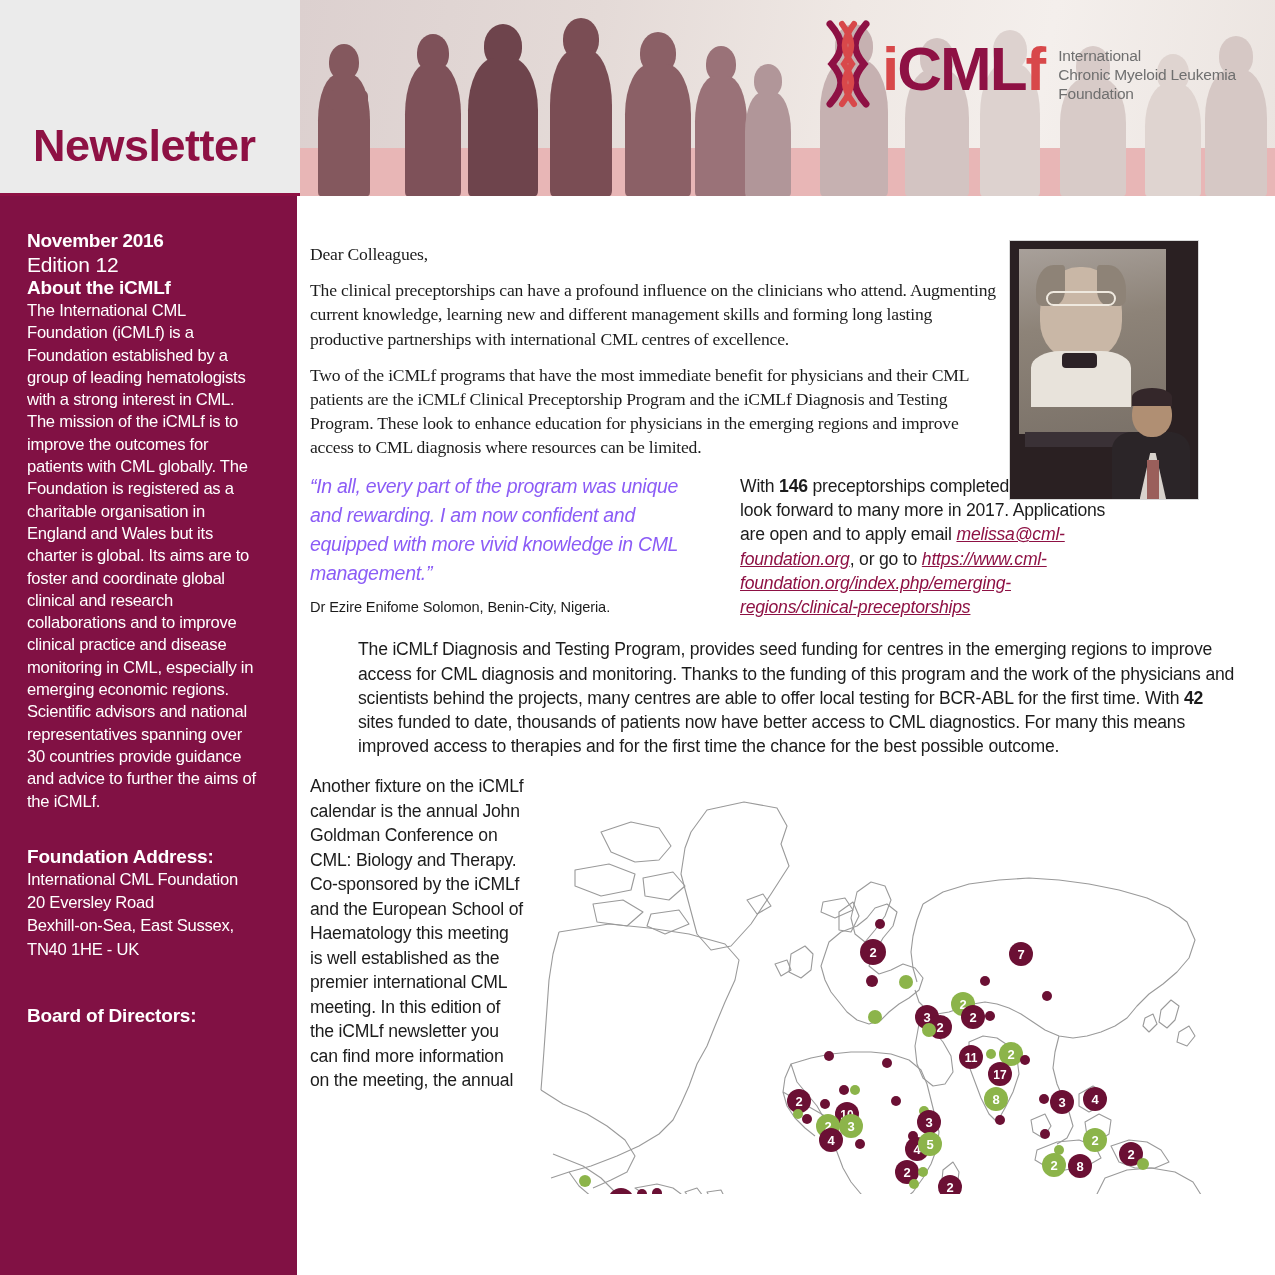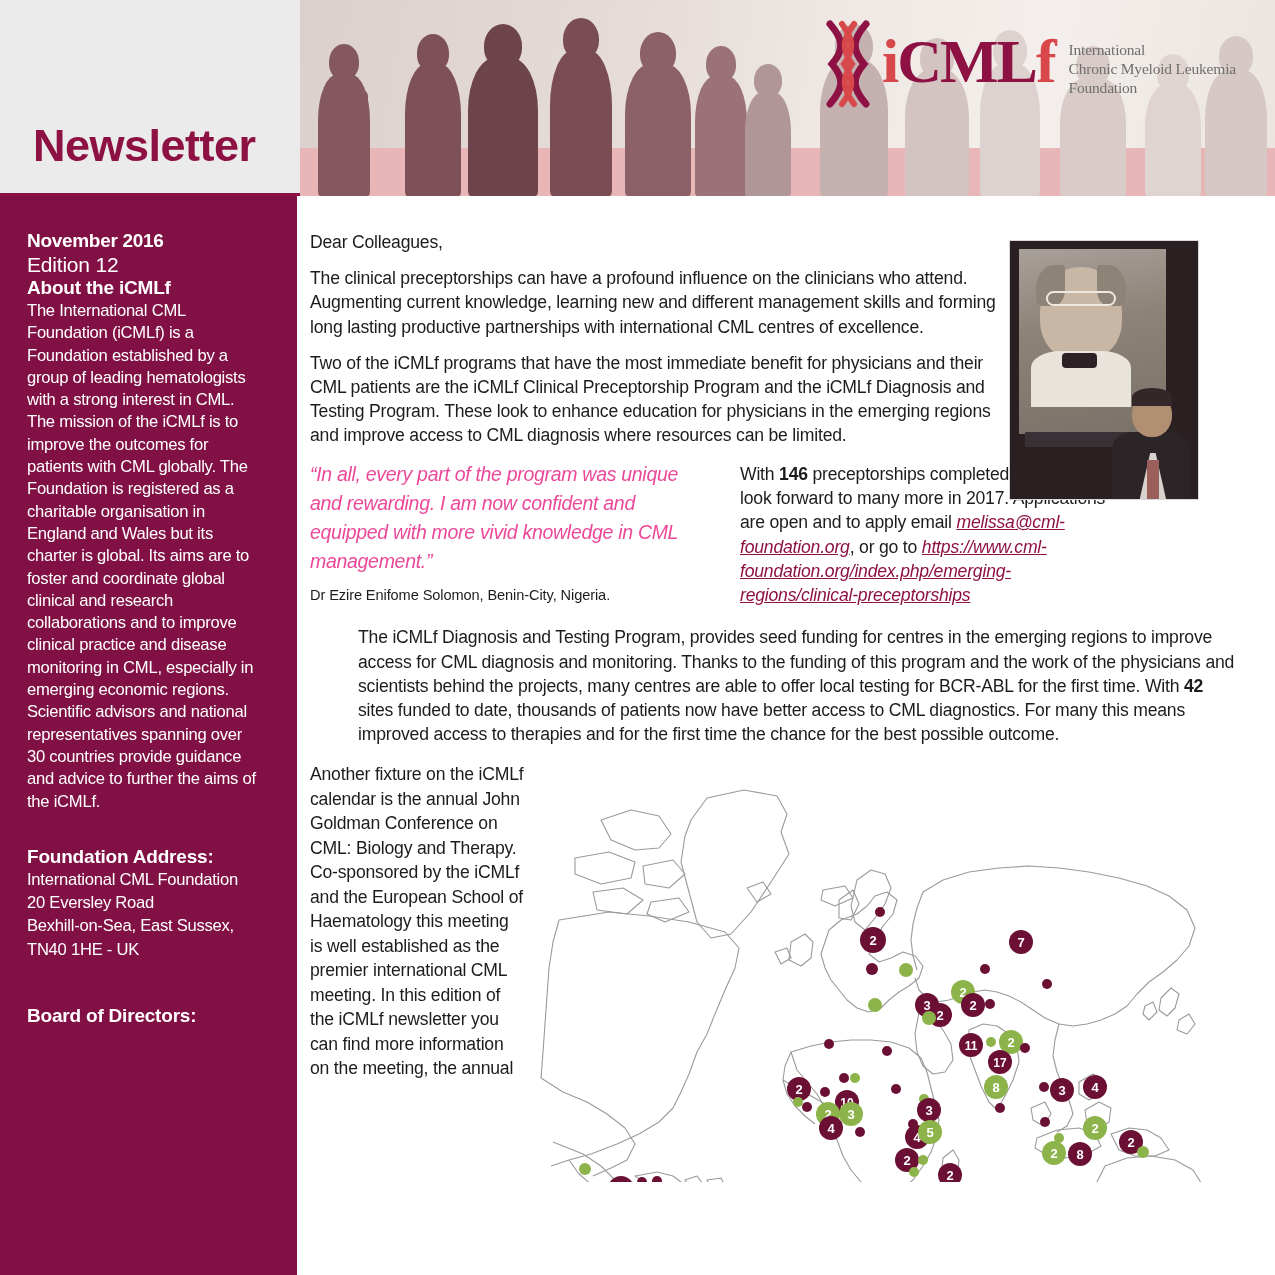--- a/index.html
+++ b/index.html
@@ -46,21 +46,21 @@
     font-family:"Liberation Sans", sans-serif;
   }
   .newsletter-underline {
     position:absolute; left:0; top:193px; width:300px; height:4px;
     background:#8e1144; z-index:6;
   }
 
   
   .logo-wrap {
     position:absolute; left:520px; top:20px;
-    display:flex; align-items:flex-start; z-index:4;font-family:Liberation Serif, serif;
+    display:flex; align-items:center; z-index:4;
   }
   .chromo { width:56px; height:88px; position:relative; margin-right:6px; }
   .logo-icmlf {
     font-size:62px; font-weight:bold; letter-spacing:-2px;
     line-height:62px; margin-top:10px;
   }
   .logo-icmlf .c1 { color:#d8484a; }
   .logo-icmlf .c2 { color:#8e1144; }
   .logo-sub {
     margin-left:14px; margin-top:20px;
@@ -90,21 +90,21 @@
   
   .main {
     position:absolute; left:310px; top:196px;
     width:965px; height:1079px; overflow:hidden;
     color:#1c1c1c;
   }
   .m-p {
     font-size:17.6px; line-height:24.2px; letter-spacing:-0.2px;
     margin-bottom:12px;
   }
-  .top-block { width:690px; padding-top:34px; }
+  .top-block { width:690px; padding-top:46px;font-family:Liberation Serif, serif; }
 
   .portrait {
     position:absolute; right:76px; top:44px;
     width:190px; height:260px;
     border:1px solid #d8d8d8;
     overflow:hidden;
     background:#2a2022;
   }
   .pt-screen {
     position:absolute; left:5%; top:3%; width:78%; height:72%;
@@ -123,21 +123,21 @@
   .pt-man-head{position:absolute;right:14%;bottom:24%;width:21%;height:17%;background:#b08f73;border-radius:48%;}
   .pt-man-hair{position:absolute;right:14%;bottom:36%;width:21%;height:7%;background:#34272a;border-radius:50% 50% 0 0;}
   .pt-man-body{position:absolute;right:4%;bottom:0;width:42%;height:26%;background:#2b2528;border-radius:26% 26% 0 0;}
   .pt-man-tie{position:absolute;right:21%;bottom:0;width:6%;height:15%;background:#9a5f5b;}
   .pt-man-shirt{position:absolute;right:17%;bottom:0;width:14%;height:18%;background:#d8d2cc;clip-path:polygon(40% 0,60% 0,100% 100%,0 100%);}
 
   .quote-row { display:flex; margin-top:10px; }
   .quote-col { width:430px; padding-right:28px; }
   .quote {
     font-size:19.5px; line-height:29px; font-style:italic;
-    color:#ec4899; letter-spacing:-0.3px;
+    color:#8b5cf6; letter-spacing:-0.3px;
   }
   .quote-attr {
     margin-top:11px; font-size:14.6px; color:#1c1c1c; letter-spacing:-0.1px;
   }
   .side-col { width:380px; font-size:17.6px; line-height:24.3px; letter-spacing:-0.2px; padding-top:2px; }
   .lnk { color:#8e1144; font-style:italic; text-decoration:underline; }
 
   .mid-p { margin-top:18px; width:880px;margin-left:48px; }
 
   .bottom-row { display:flex; margin-top:16px; }

